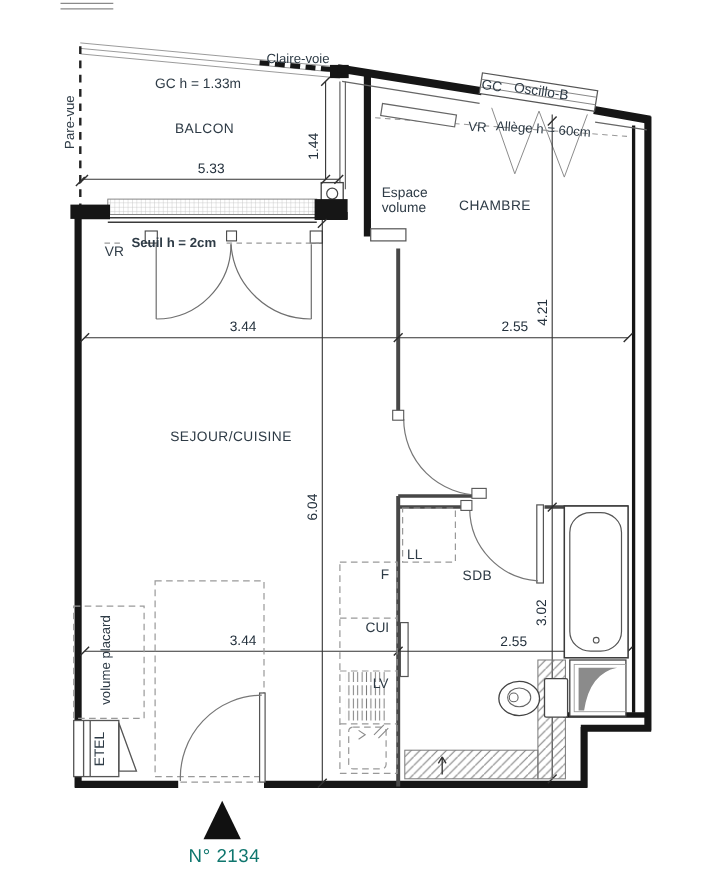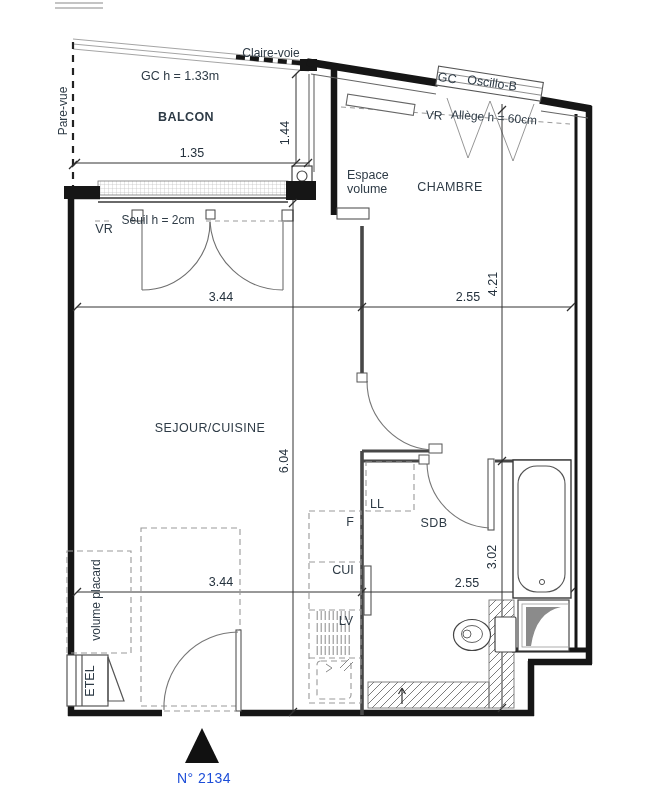--- a/index.html
+++ b/index.html
@@ -8,21 +8,21 @@
   .plan svg{position:absolute;left:0;top:0;}
   .lbl{position:absolute;font-size:12.5px;color:#2e3b46;white-space:nowrap;
        transform:translate(-50%,-50%);line-height:1.1;}
   .sm{font-size:12px;}
   .room{letter-spacing:0.4px;}
   .dim{color:#24313d;}
   .rot{transform:translate(-50%,-50%) rotate(-90deg);}
   .tilt{transform:translate(-50%,-50%) rotate(8.5deg);}
   .tilt4{transform:translate(-50%,-50%) rotate(4deg);}
   .twoline{transform:none;}
-  .unit{font-size:14px;color:#1d4ed8;letter-spacing:0.5px;}
+  .unit{font-size:17px;color:#0f766e;letter-spacing:0.5px;}
 </style>
 </head>
 <body>
 
 <div class="plan">
 
   <svg width="653" height="800" viewBox="0 0 653 800">
     <defs>
       <pattern id="grid" width="4" height="4" patternUnits="userSpaceOnUse">
         <path d="M4,0 H0 V4" fill="none" stroke="#bdbdbd" stroke-width="0.7"></path>
@@ -181,43 +181,43 @@
       <rect x="522" y="604" width="47" height="43" fill="none" stroke="#999" stroke-width="0.8"></rect>
       <path d="M526,607 H561 Q536,612 531,646 H526 Z" fill="#8b8b8b"></path>
     </g>
 
     <polygon points="202,728 185,763 219,763" fill="#111"></polygon>
   </svg>
 
   <div class="lbl sm" style="left:271px;top:54px;">Claire-voie</div>
   <div class="lbl" style="left:180px;top:77px;">GC h = 1.33m</div>
   <div class="lbl rot sm" style="left:64px;top:111px;">Pare-vue</div>
-  <div class="lbl room" style="left:186px;top:118px;font-weight:bold;">BALCON</div>
-  <div class="lbl dim" style="left:192px;top:154px;">1.35</div>
+  <div class="lbl room" style="left:186px;top:118px;">BALCON</div>
+  <div class="lbl dim" style="left:192px;top:154px;">5.33</div>
   <div class="lbl dim rot" style="left:286px;top:133px;">1.44</div>
 
   <div class="lbl tilt" style="left:447px;top:79px;">GC</div>
   <div class="lbl tilt" style="left:492px;top:84px;">Oscillo-B</div>
   <div class="lbl tilt4 sm" style="left:434px;top:116px;">VR</div>
   <div class="lbl tilt4 sm" style="left:494px;top:118px;">Allège h = 60cm</div>
 
   <div class="lbl twoline" style="left:347px;top:169px;">
     <div>Espace</div>
     <div>volume</div>
   </div>
   <div class="lbl room" style="left:450px;top:188px;">CHAMBRE</div>
 
   <div class="lbl" style="left:104px;top:230px;">VR</div>
-  <div class="lbl sm" style="left:158px;top:221px;">Seuil h = 2cm</div>
+  <div class="lbl sm" style="left:158px;top:221px;font-weight:bold;">Seuil h = 2cm</div>
 
   <div class="lbl dim" style="left:221px;top:298px;">3.44</div>
   <div class="lbl dim" style="left:468px;top:298px;">2.55</div>
   <div class="lbl dim rot" style="left:494px;top:284px;">4.21</div>
 
-  <div class="lbl room" style="left:210px;top:398px;margin-top:31px;">SEJOUR/CUISINE</div>
+  <div class="lbl room" style="left:210px;top:398px;">SEJOUR/CUISINE</div>
   <div class="lbl dim rot" style="left:285px;top:461px;">6.04</div>
 
   <div class="lbl" style="left:377px;top:505px;">LL</div>
   <div class="lbl" style="left:350px;top:523px;">F</div>
   <div class="lbl room" style="left:434px;top:524px;">SDB</div>
   <div class="lbl" style="left:343px;top:571px;">CUI</div>
 
   <div class="lbl dim" style="left:221px;top:583px;">3.44</div>
   <div class="lbl dim" style="left:467px;top:584px;">2.55</div>
   <div class="lbl dim rot" style="left:493px;top:557px;">3.02</div>

